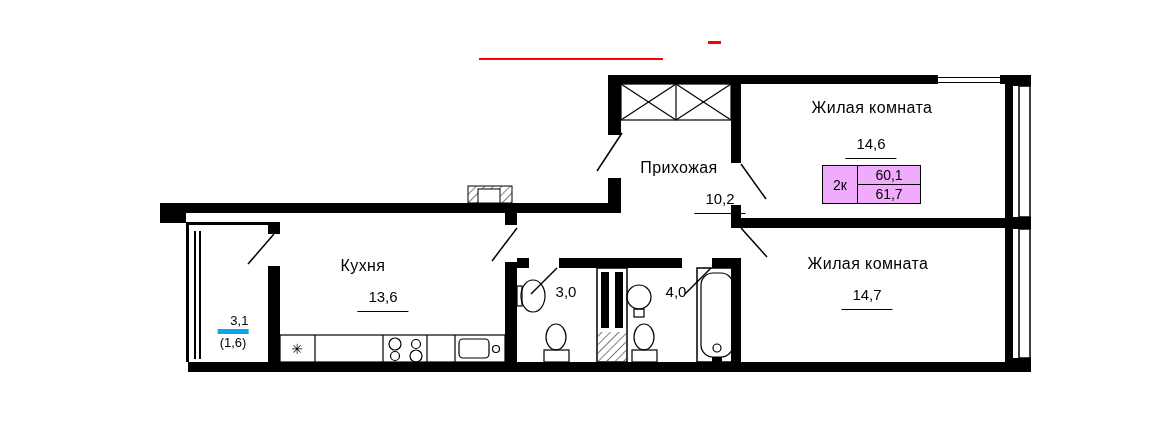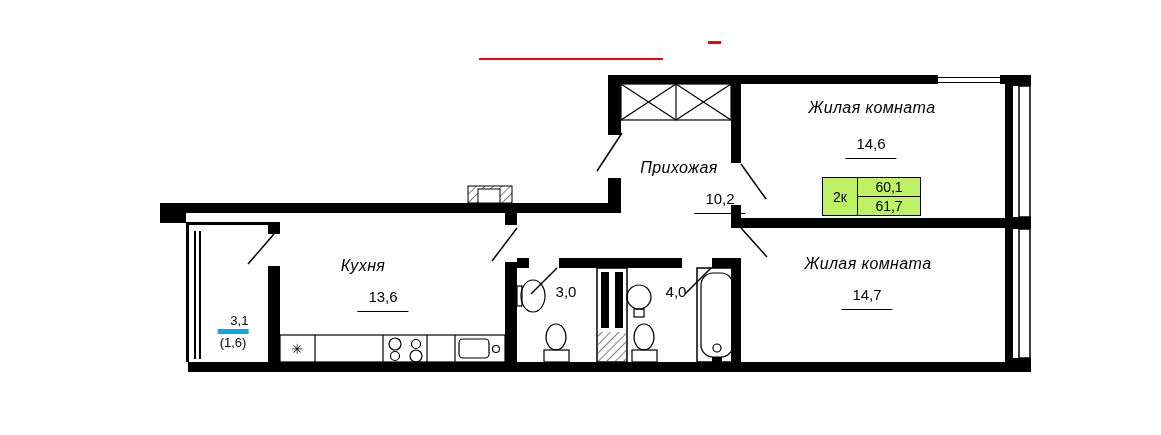--- a/index.html
+++ b/index.html
@@ -7,26 +7,26 @@
          font-family:"Liberation Sans",sans-serif;color:#000;}
   svg{position:absolute;left:0;top:0;}
 
   .title{position:absolute;left:569px;top:33px;transform:translateX(-50%);
          font-family:"Liberation Serif",serif;font-weight:700;font-size:22px;
          letter-spacing:1px;white-space:nowrap;}
   .title-underline{position:absolute;left:479px;top:58px;width:184px;height:2px;background:#ff0000;}
   .red-tick{position:absolute;left:708px;top:41px;width:13px;height:3px;background:#ff0000;}
 
   .lbl{position:absolute;transform:translateX(-50%);white-space:nowrap;line-height:1.15;}
-  .name{font-size:16px;letter-spacing:.4px;font-style:italic;}
+  .name{font-size:16px;letter-spacing:.4px;}
   .area{font-size:15px;}
   .u{border-bottom:1.3px solid #000;padding:0 11px 6px;}
 
-  .sum-table{position:absolute;left:822px;top:177px;display:flex;border:1px solid #000;
-             font-size:14px;background:#bef264;}
+  .sum-table{position:absolute;left:822px;top:165px;display:flex;border:1px solid #000;
+             font-size:14px;background:#f0abfc;}
   .st-left{width:34px;display:flex;align-items:center;justify-content:center;border-right:1px solid #000;}
   .st-col{display:flex;flex-direction:column;}
   .st-cell{width:62px;height:18px;line-height:18px;text-align:center;}
   .st-cell.top{border-bottom:1px solid #000;}
 
   .balcony-lbl{position:absolute;left:233px;top:313px;transform:translateX(-50%);
                text-align:right;font-size:13px;line-height:1.25;}
   .balcony-lbl .below{display:inline-block;border-top:5px solid #0ea5e9;padding:1px 2px 0;}
   .balcony-lbl .above{display:block;}
 </style>

